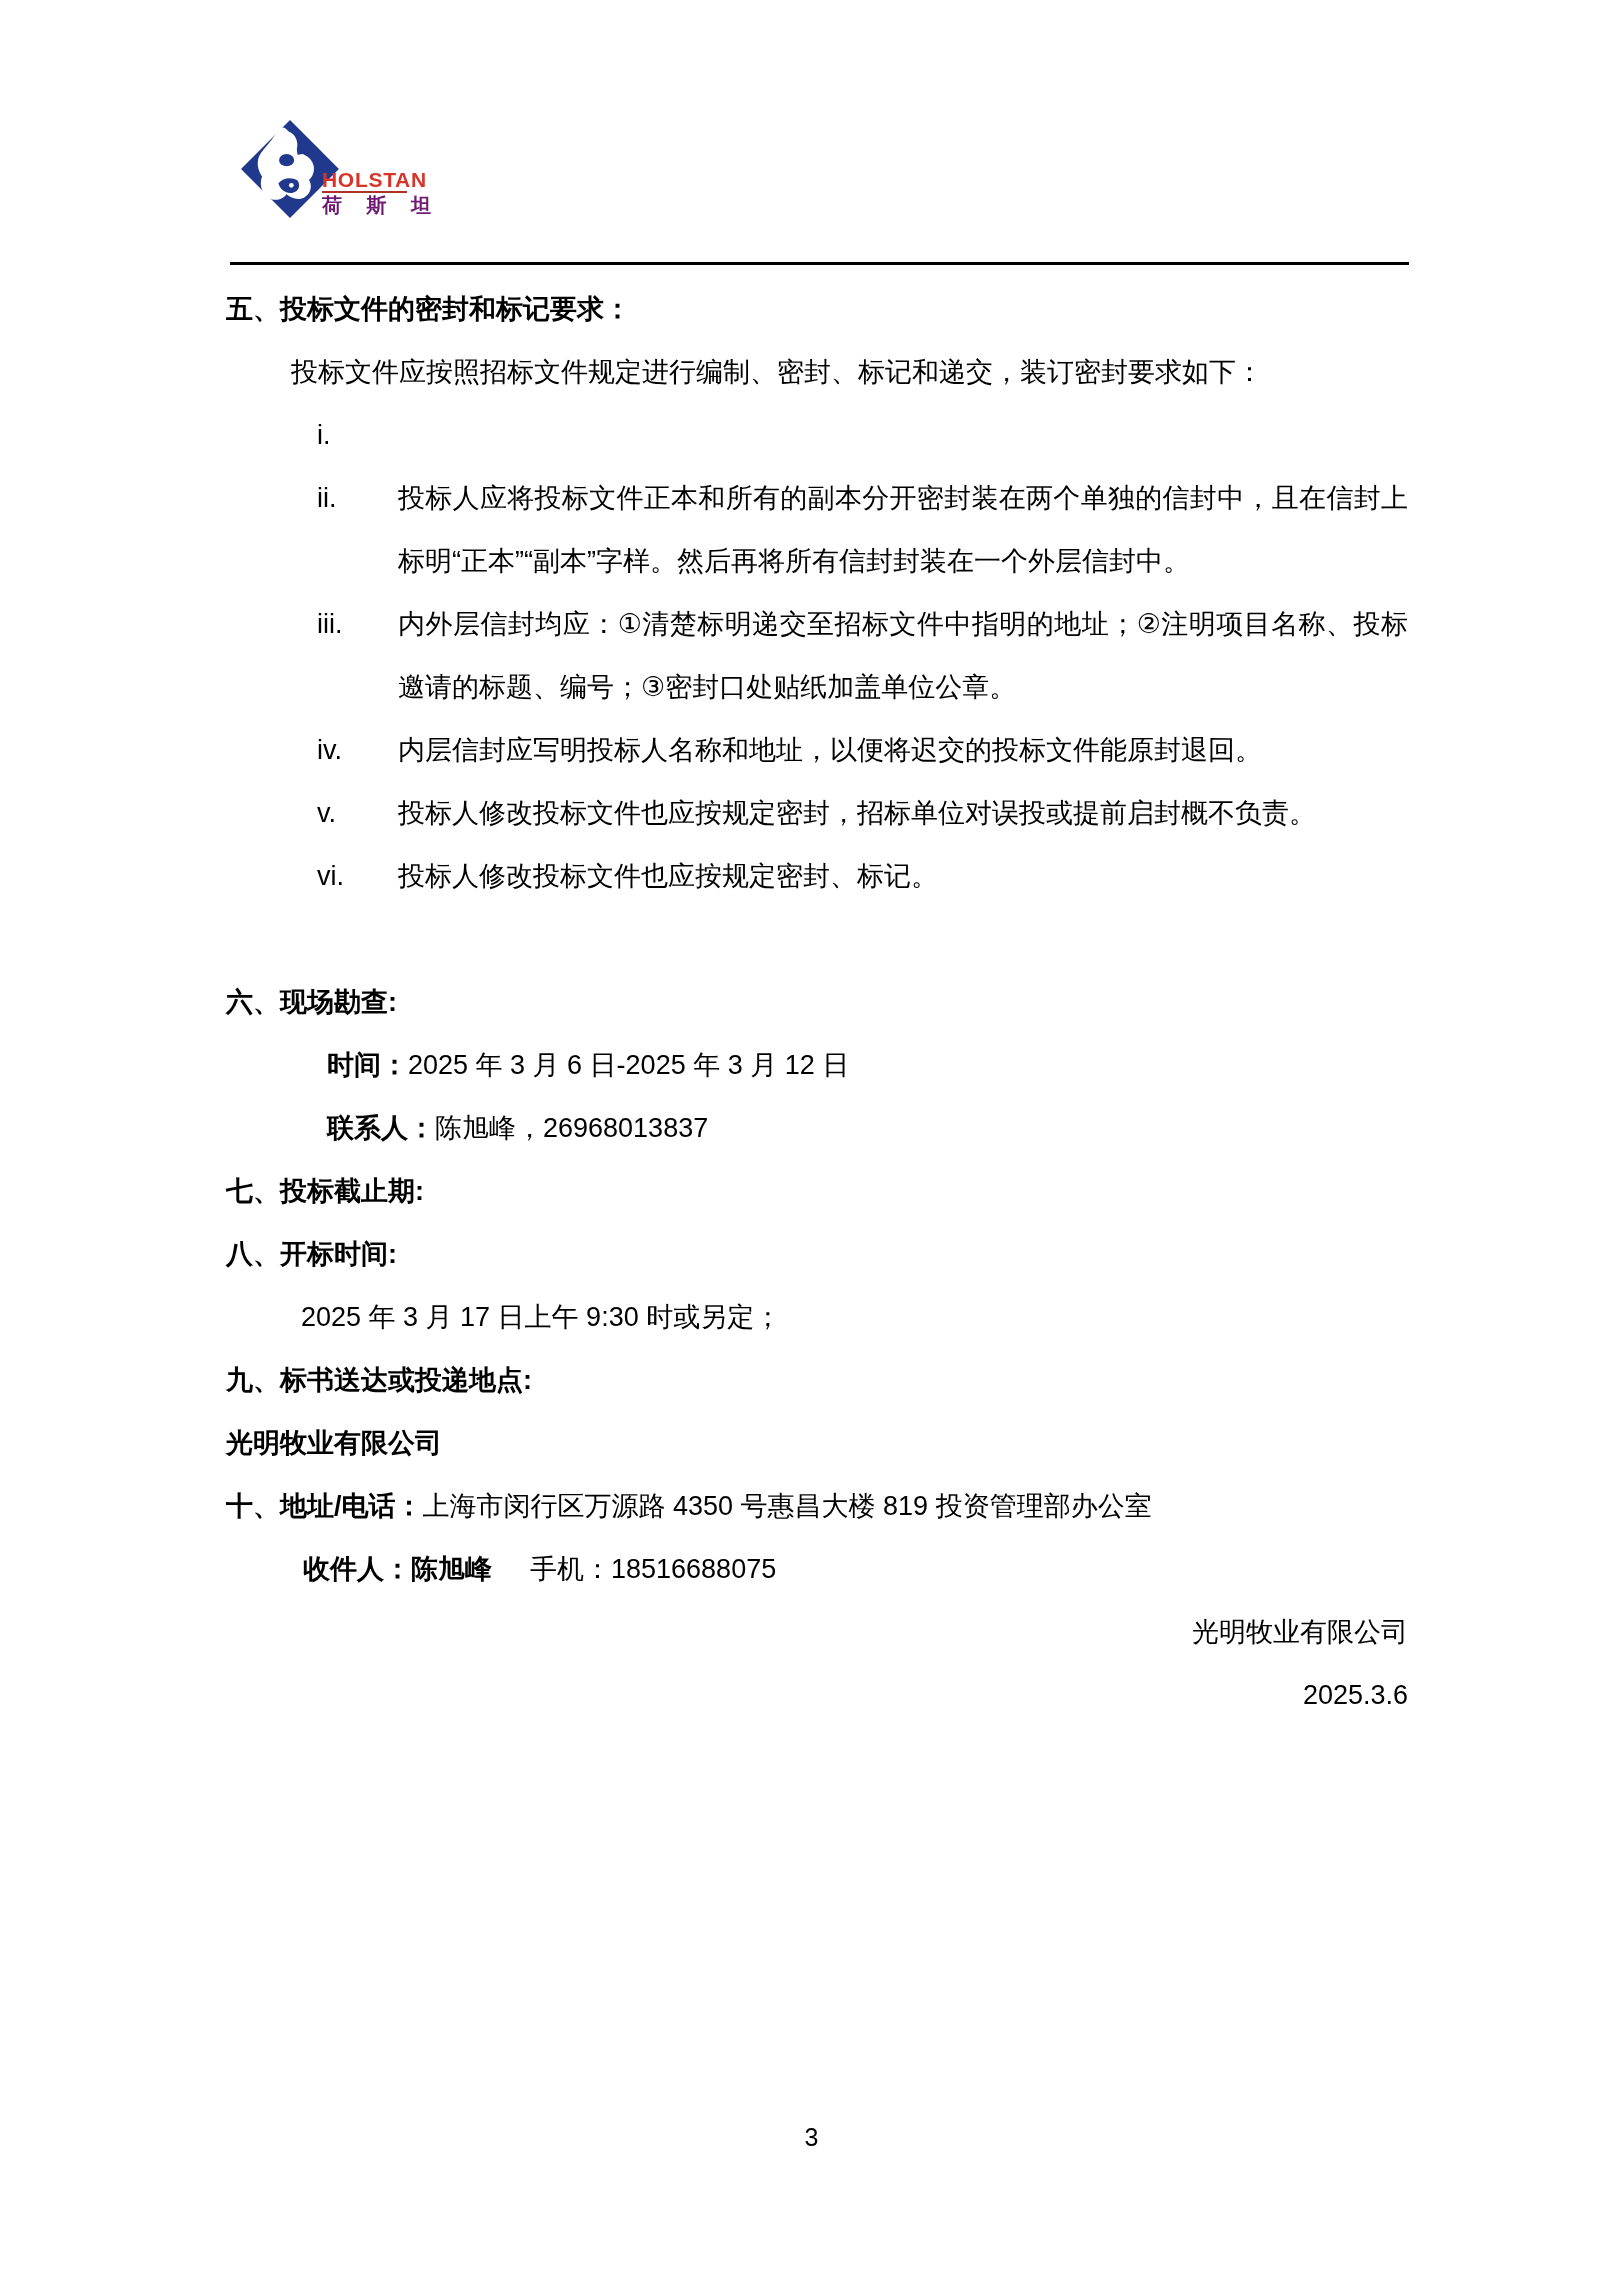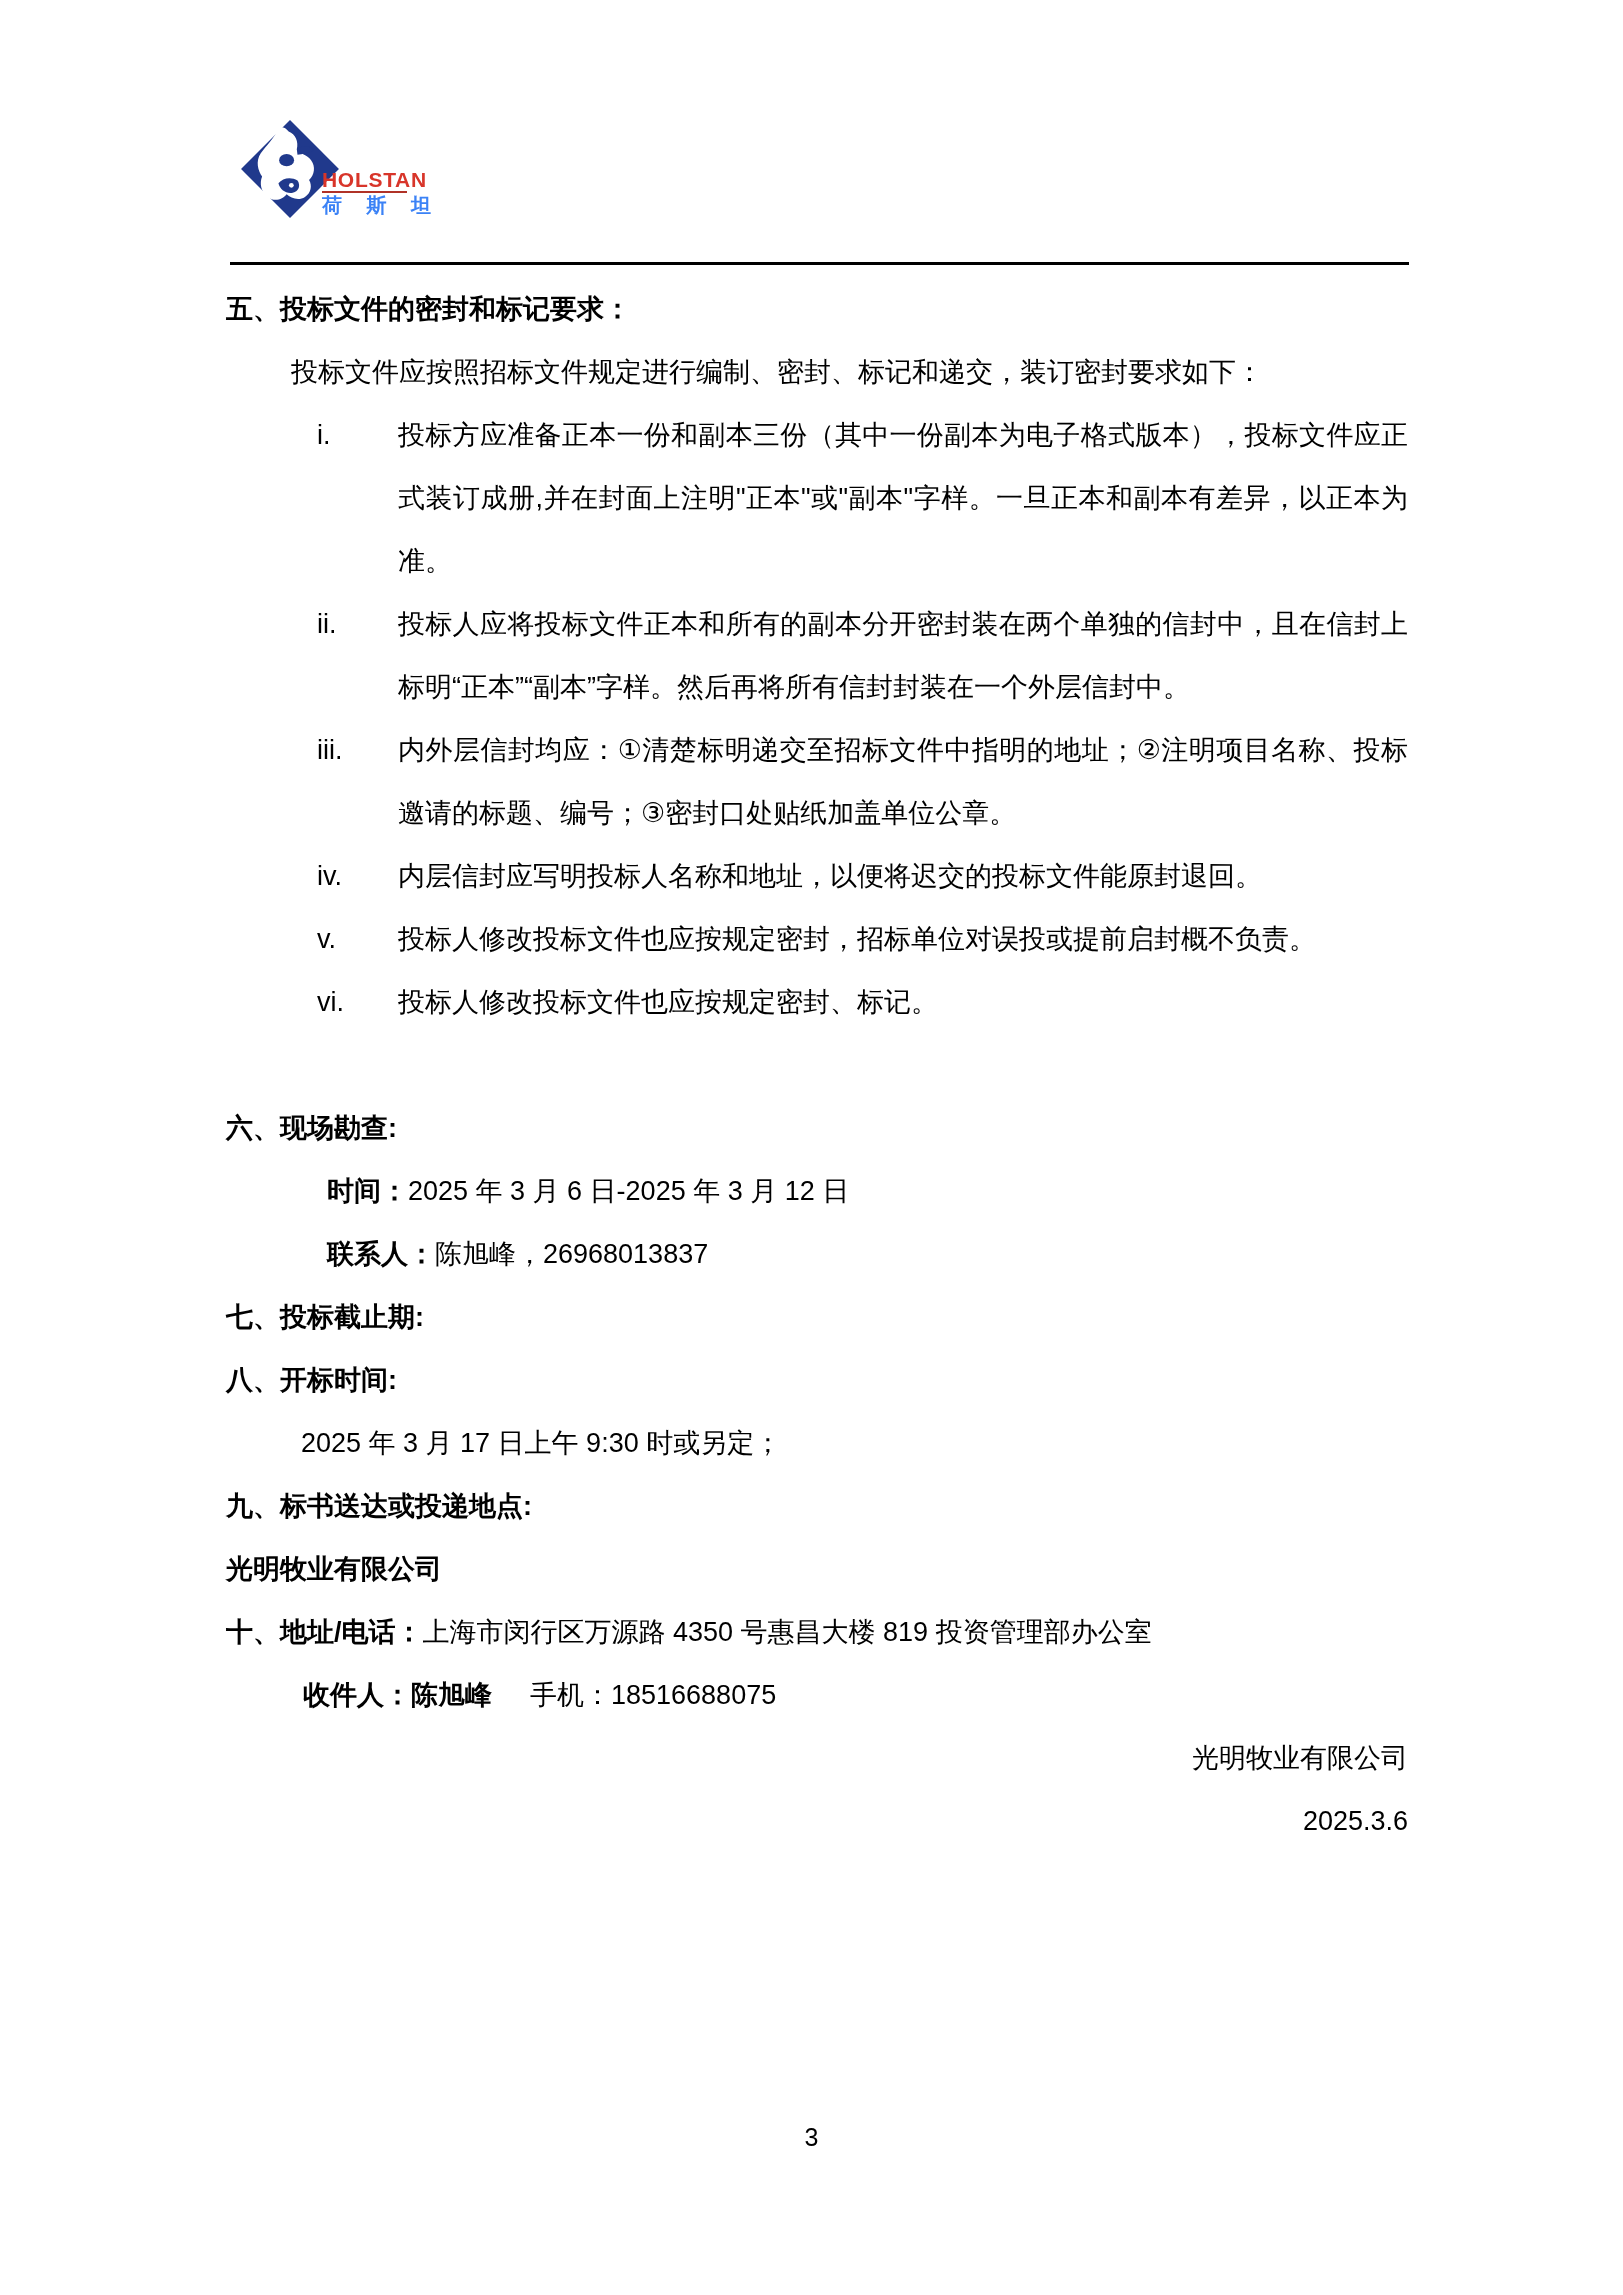--- a/index.html
+++ b/index.html
@@ -13,21 +13,21 @@
     font-size:27px;
     overflow:hidden;
   }
 
   
   .logo { position:absolute; left:239px; top:118px; width:218px; height:109px; }
   .logo-mark { position:absolute; left:0; top:0; }
   .logo-text { position:absolute; left:83px; top:51px; }
   .logo-en { color:#d8352a; font-weight:800; font-size:21px; letter-spacing:0.7px; line-height:1; }
   .logo-underline { height:2px; background:#b03227; width:85px; margin-top:1.4px; }
-  .logo-cn { color:#3b82f6; font-weight:700; font-size:20px; letter-spacing:9.5px; margin-top:2px; white-space:nowrap; line-height:1; }
+  .logo-cn { color:#701a75; font-weight:700; font-size:20px; letter-spacing:9.5px; margin-top:2px; white-space:nowrap; line-height:1; }
 
   
   .rule { position:absolute; left:230px; top:262px; width:1179px; height:3.4px; background:#000000; }
 
   
   .content { position:absolute; left:226px; top:278px; width:1182px; line-height:63px; }
   .line { min-height:63px; }
   .blank { height:63px; }
   .heading { font-weight:700; }
   .bold { font-weight:700; }
@@ -71,21 +71,20 @@
 
   <div class="rule"></div>
 
   <div class="content">
 
     <div class="line heading">五、投标文件的密封和标记要求：</div>
     <div class="line indent-intro">投标文件应按照招标文件规定进行编制、密封、标记和递交，装订密封要求如下：</div>
 
     <div class="item">
       <div class="num">i.</div>
-      <div class="itext">投标方应准备正本一份和副本三份（其中一份副本为电子格式版本），投标文件应正式装订成册,并在封面上注明"正本"或"副本"字样。一旦正本和副本有差异，以正本为准。</div>
     </div>
     <div class="item">
       <div class="num">ii.</div>
       <div class="itext">投标人应将投标文件正本和所有的副本分开密封装在两个单独的信封中，且在信封上标明“正本”“副本”字样。然后再将所有信封封装在一个外层信封中。</div>
     </div>
     <div class="item">
       <div class="num">iii.</div>
       <div class="itext">内外层信封均应：①清楚标明递交至招标文件中指明的地址；②注明项目名称、投标邀请的标题、编号；③密封口处贴纸加盖单位公章。</div>
     </div>
     <div class="item">

